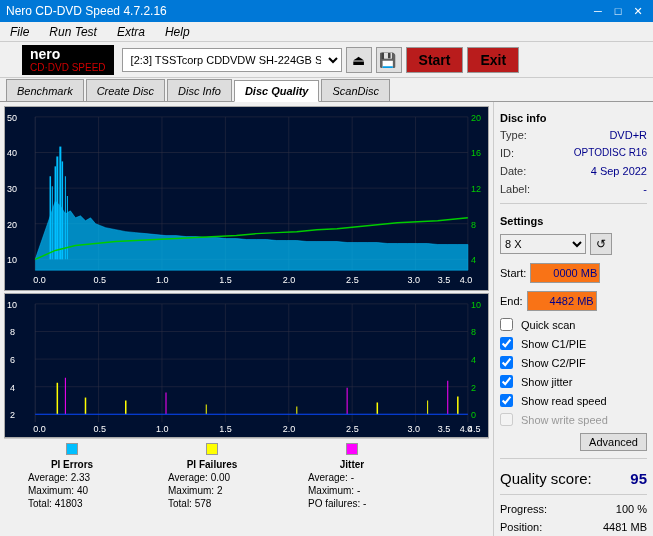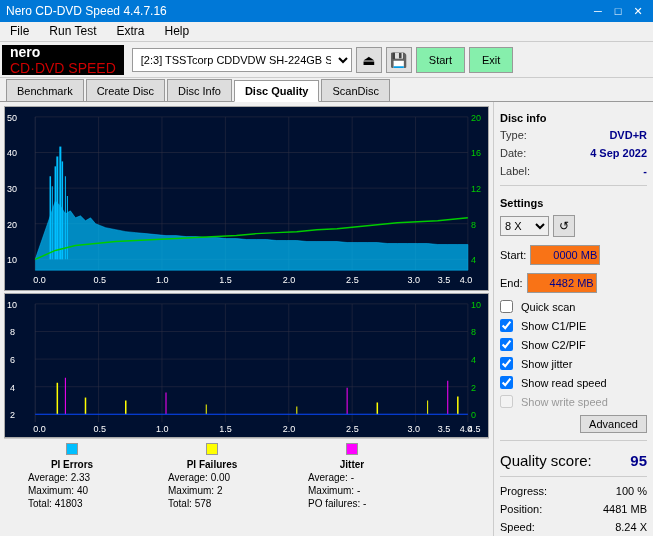--- a/index.html
+++ b/index.html
@@ -21,67 +21,69 @@
       width: 18px; height: 16px; background: #0078d7; border: none; color: white;
       cursor: pointer; font-size: 11px; display: flex; align-items: center; justify-content: center;
     }
 
     
     .menu-bar {
       background: #f0f0f0;
       border-bottom: 1px solid #ccc;
       height: 20px;
       display: flex;
-      align-items: flex-start;
+      align-items: flex-end;
       padding: 0 4px;
       gap: 8px;
+      font-style: italic;
     }
     .menu-item { padding: 2px 6px; font-size: 12px; cursor: pointer; }
 
     
     .toolbar {
       background: #f0f0f0;
       height: 36px;
       display: flex;
       align-items: center;
-      padding: 2px 2px;
+      padding: 2px 22px;
       gap: 4px;
       border-bottom: 1px solid #ccc;
     }
     .logo-area {
       background: black;
       padding: 2px 8px;
       margin-right: 4px;
       height: 30px;
       display: flex;
       align-items: center;
     }
     .logo-text { color: white; font-size: 14px; font-weight: bold; }
-    .logo-sub { color: #c00; font-size: 14px; display: block; }
+    .logo-sub { color: #c00; font-size: 10px; display: block; }
     .drive-select {
       height: 24px; font-size: 11px; border: 1px solid #999; background: white;
       padding: 0 4px; width: 220px;
     }
     .toolbar-btn {
-      height: 26px; padding: 0 12px; font-size: 11px; background: #86efac;
-      border: 1px solid #999; cursor: pointer; white-space: nowrap;
+      height: 26px; padding: 0 12px; font-size: 14px; background: #b91c1c;
+      border: 1px solid #999; cursor: pointer; white-space: nowrap; font-weight: bold;
     }
     .toolbar-icon-btn {
       width: 26px; height: 26px; background: #e0e0e0; border: 1px solid #999;
       cursor: pointer; display: flex; align-items: center; justify-content: center; font-size: 14px;
     }
 
     
     .tabs {
       background: #f0f0f0;
       display: flex;
       align-items: flex-end;
       padding: 0 6px;
       border-bottom: 1px solid #999;
       height: 24px;
+      font-style: italic;
     }
     .tab {
       padding: 2px 10px; font-size: 11px; cursor: pointer; border: 1px solid #999;
       border-bottom: none; background: #ddd; margin-right: 2px; height: 22px;
       display: flex; align-items: center;
     }
     .tab.active { background: white; font-weight: bold; border-bottom: 1px solid white; margin-bottom: -1px; z-index: 1; }
 
     
     .main-content {
@@ -131,23 +133,23 @@
       padding: 6px;
       display: flex;
       flex-direction: column;
       gap: 4px;
       font-size: 11px;
       overflow-y: auto;
     }
     .panel-section-title { font-weight: bold; font-size: 11px; margin-top: 4px; }
     .info-row { display: flex; justify-content: space-between; padding: 1px 0; }
     .info-label { color: #333; }
-    .info-value { color: #00008b; font-weight: bold; text-align: right; }
+    .info-value { color: #00008b; font-weight: normal; text-align: right; }
     .settings-row { display: flex; align-items: center; gap: 4px; margin: 2px 0; }
-    .settings-select { height: 20px; font-size: 11px; border: 1px solid #999; width: 49px; }
+    .settings-select { height: 20px; font-size: 11px; border: 1px solid #999; width: 86px; }
     .mb-input {
       height: 20px; font-size: 11px; border: 1px solid #999; width: 70px;
       background: #f97316; text-align: right; padding-right: 2px; color: #00008b;
     }
     .checkbox-row { display: flex; align-items: center; gap: 8px; margin: 1px 0; }
     .checkbox-row input { margin: 0; }
     .adv-btn {
       background: #e0e0e0; border: 1px solid #999; padding: 2px 8px;
       font-size: 11px; cursor: pointer; align-self: flex-end; margin-top: 2px;
     }
@@ -155,21 +157,21 @@
     .quality-score { font-weight: bold; color: #00008b; }
     .progress-row { display: flex; justify-content: space-between; margin: 1px 0; font-size: 11px; }
     .divider { border-top: 1px solid #ccc; margin: 3px 0; }
 
     .chart-svg { width: 100%; height: 100%; position: absolute; top: 0; left: 0; }
   </style>
 </head>
 <body>
 
 <div class="title-bar">
-  <span>Nero CD-DVD Speed 4.4.7.16</span>
+  <span>Nero CD-DVD Speed 4.7.2.16</span>
   <div class="title-bar-controls">
     <button class="title-btn">─</button>
     <button class="title-btn">□</button>
     <button class="title-btn close">✕</button>
   </div>
 </div>
 
 <div class="menu-bar">
   <span class="menu-item">File</span>
   <span class="menu-item">Run Test</span>
@@ -356,20 +358,24 @@
   </div>
 
   <div class="right-panel">
 
     <div class="panel-section-title">Disc info</div>
     <div class="info-row">
       <span class="info-label">Type:</span>
       <span class="info-value">DVD+R</span>
     </div>
     <div class="info-row">
+      <span class="info-label">ID:</span>
+      <span class="info-value" style="font-size:10px;">OPTODISC R16</span>
+    </div>
+    <div class="info-row">
       <span class="info-label">Date:</span>
       <span class="info-value">4 Sep 2022</span>
     </div>
     <div class="info-row">
       <span class="info-label">Label:</span>
       <span class="info-value">-</span>
     </div>
 
     <div class="divider"></div>
 

